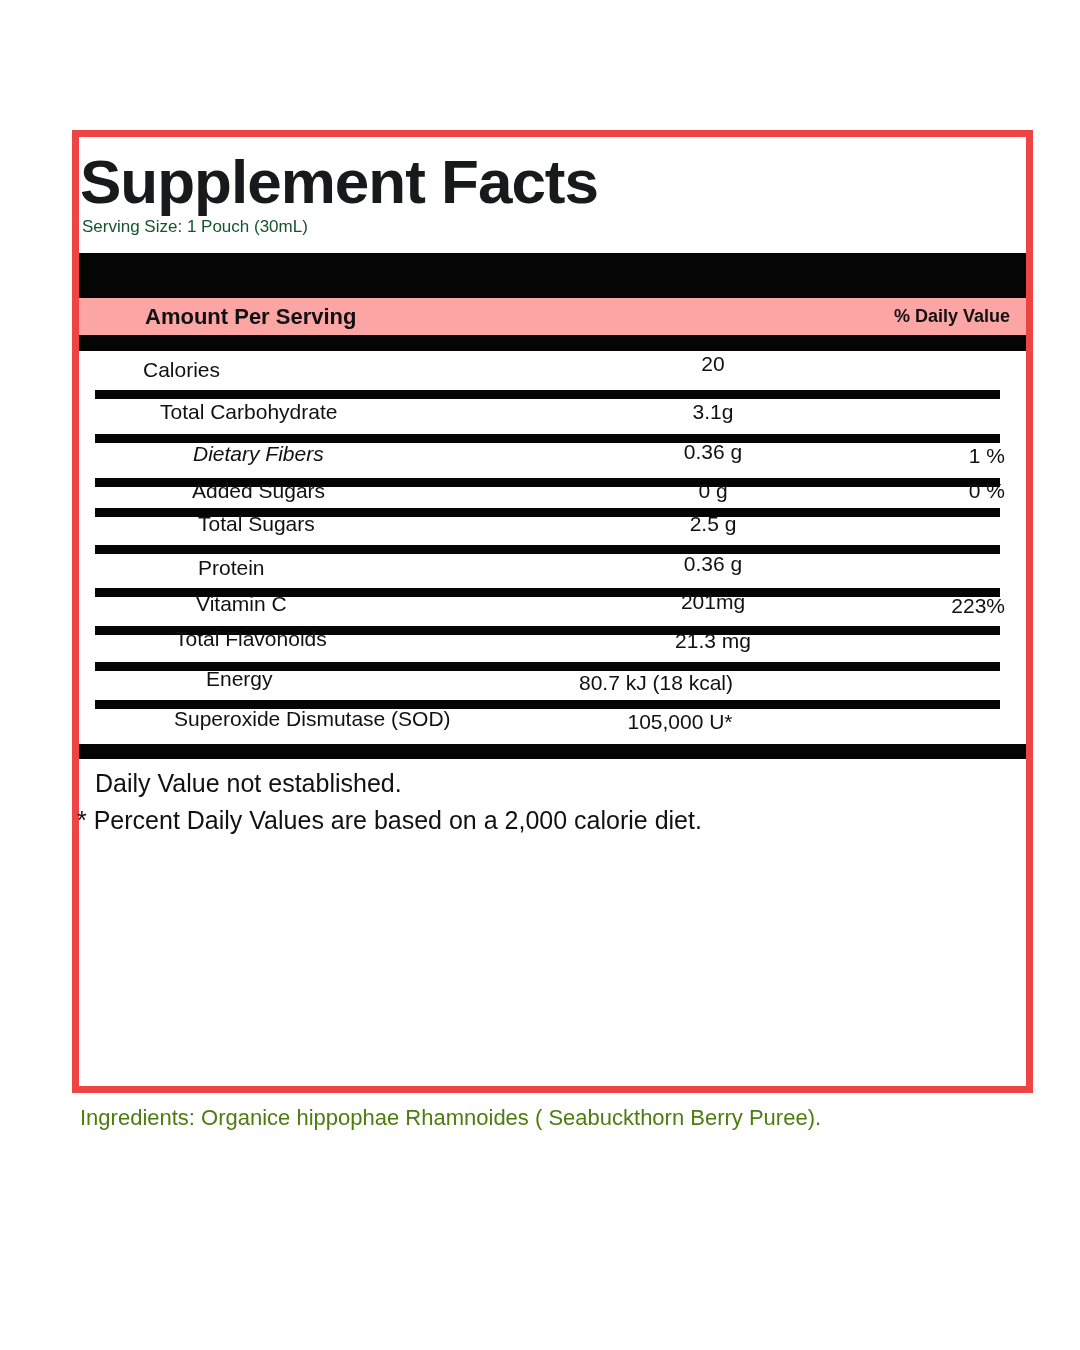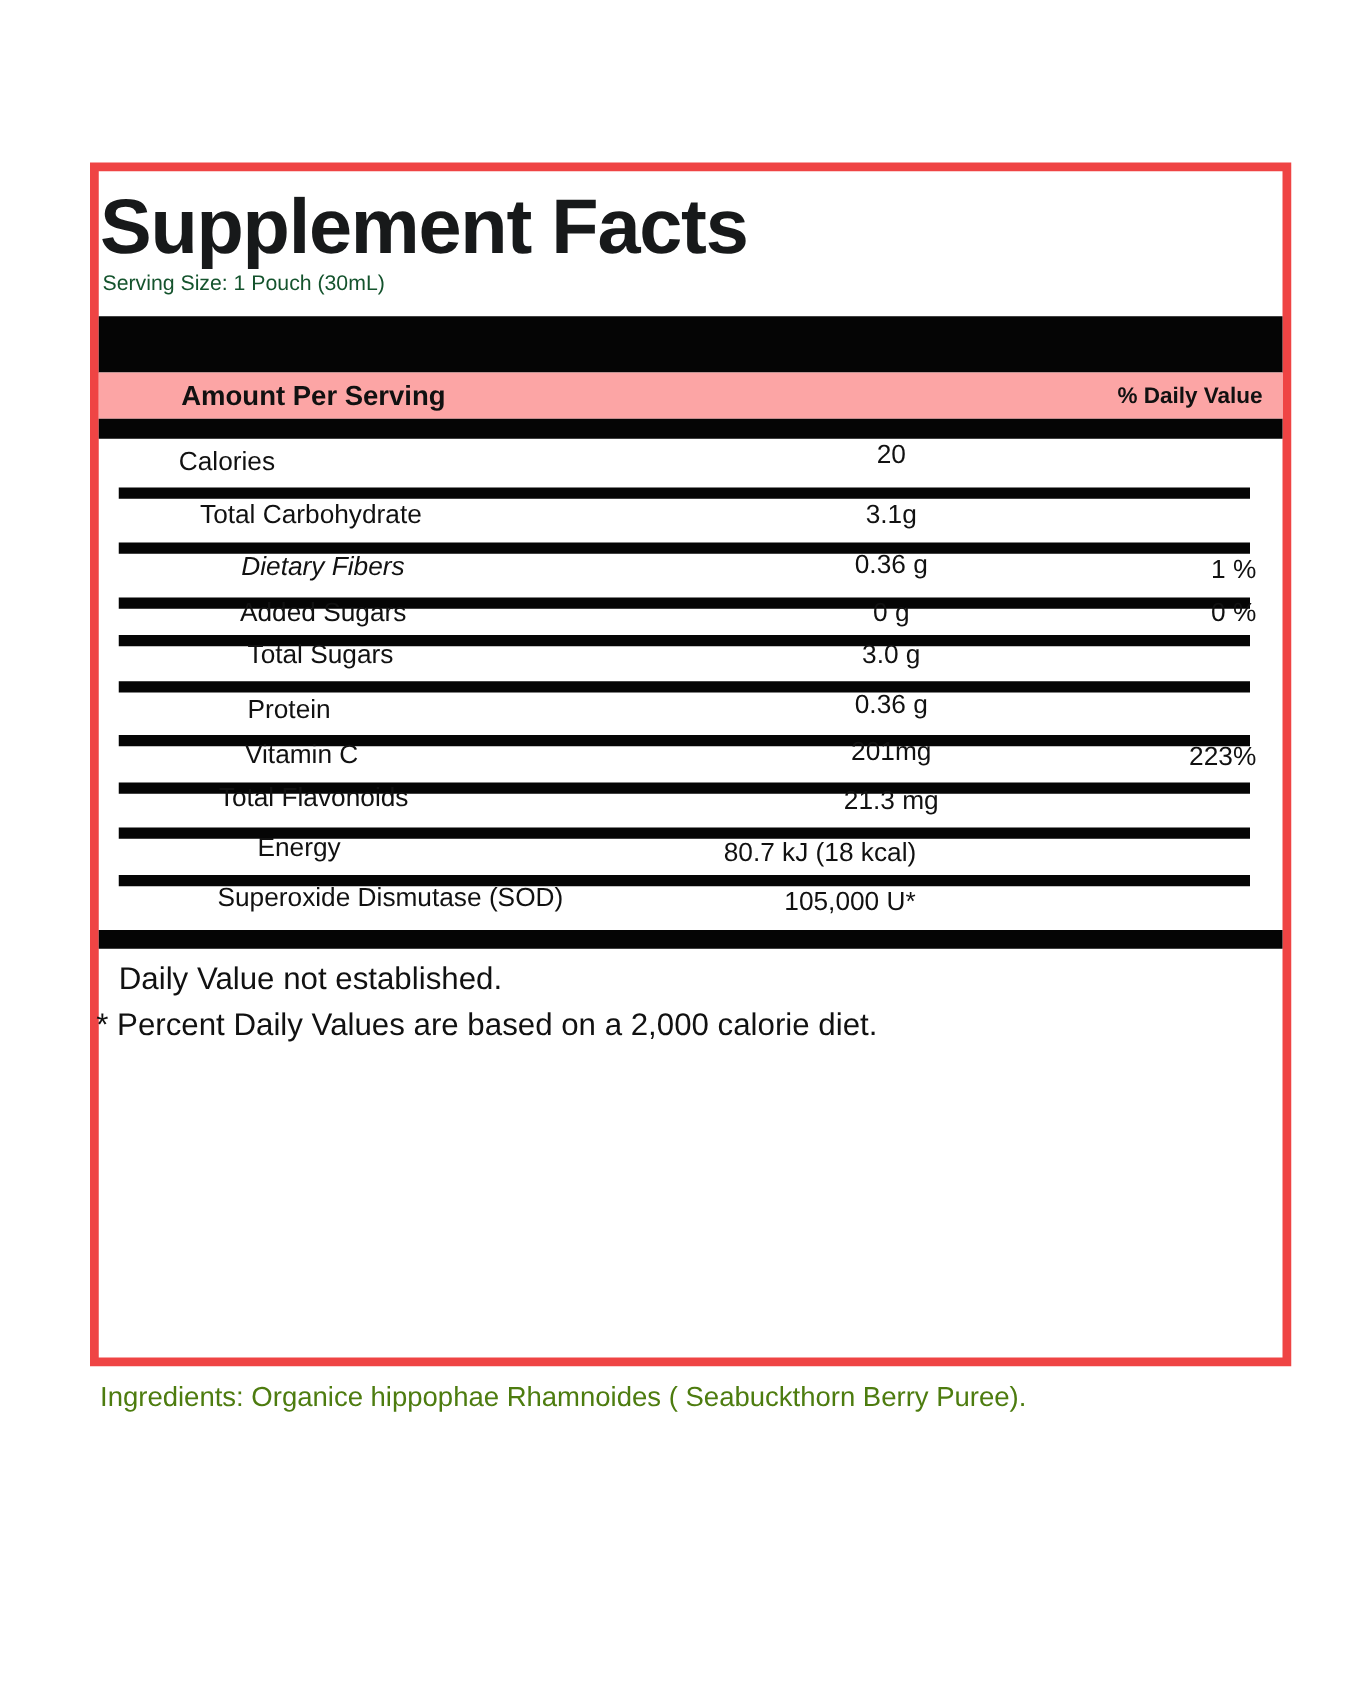--- a/index.html
+++ b/index.html
@@ -153,21 +153,21 @@
 
       <div class="row r4">
         <span class="lab">Added Sugars</span>
         <span class="amt">0 g</span>
         <span class="dv">0 %</span>
       </div>
       <div class="sep s4"></div>
 
       <div class="row r5">
         <span class="lab">Total Sugars</span>
-        <span class="amt">3.0 g</span>
+        <span class="amt">2.5 g</span>
         <span class="dv"></span>
       </div>
       <div class="sep s5"></div>
 
       <div class="row r6">
         <span class="lab">Protein</span>
         <span class="amt">0.36 g</span>
         <span class="dv"></span>
       </div>
       <div class="sep s6"></div>

